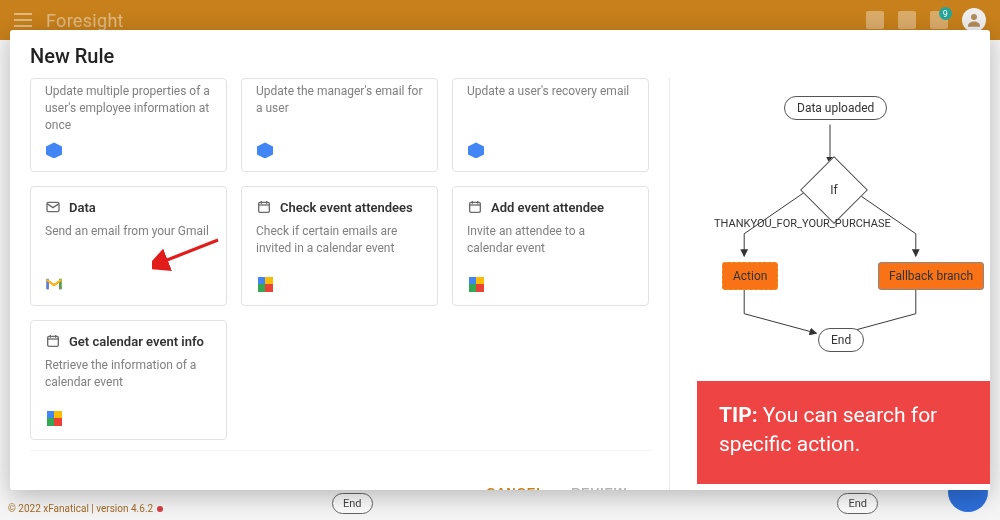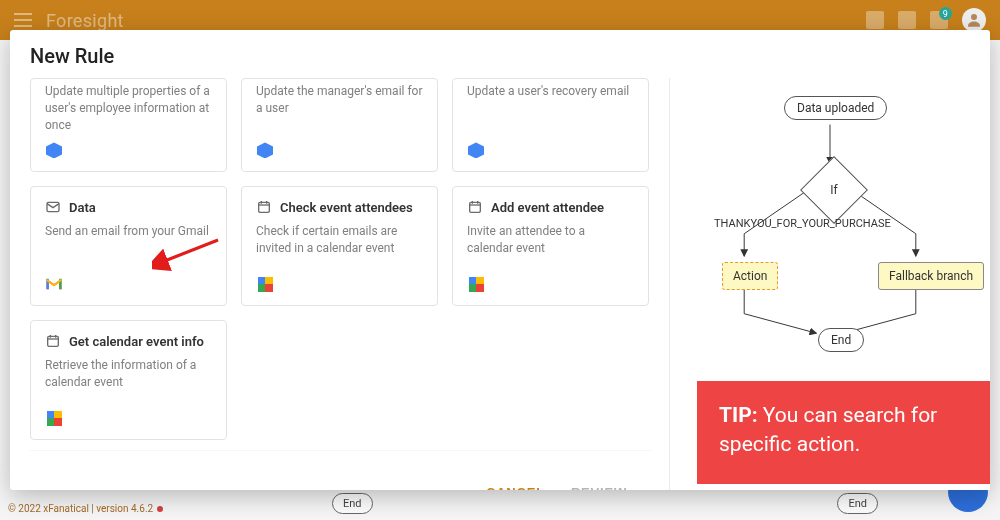--- a/index.html
+++ b/index.html
@@ -152,21 +152,21 @@
     width:48px;height:48px;
     transform:rotate(45deg);
     border:1px solid #555;
     background:#fff;
   }
   .node.diamond .lab{position:absolute;inset:0;display:flex;align-items:center;justify-content:center;transform:rotate(-45deg);font-size:12px;}
   .node.box {
     padding:6px 10px;
     border:1px solid #888;
     border-radius:3px;
-    background:#fef9c3;
+    background:#f97316;
   }
   .node.dashed{border:1.5px dashed #e79a2b;color:#333;}
   .node.label{border:none;background:transparent;}
   svg.flow-lines{position:absolute;inset:0;width:100%;height:100%;}
 
   .tip-box{
     position:absolute;
     right:0;
     bottom:6px;
     width:293px;

